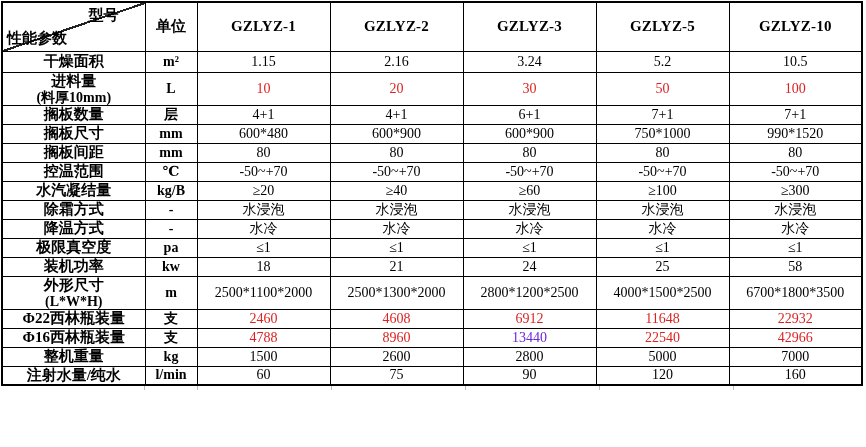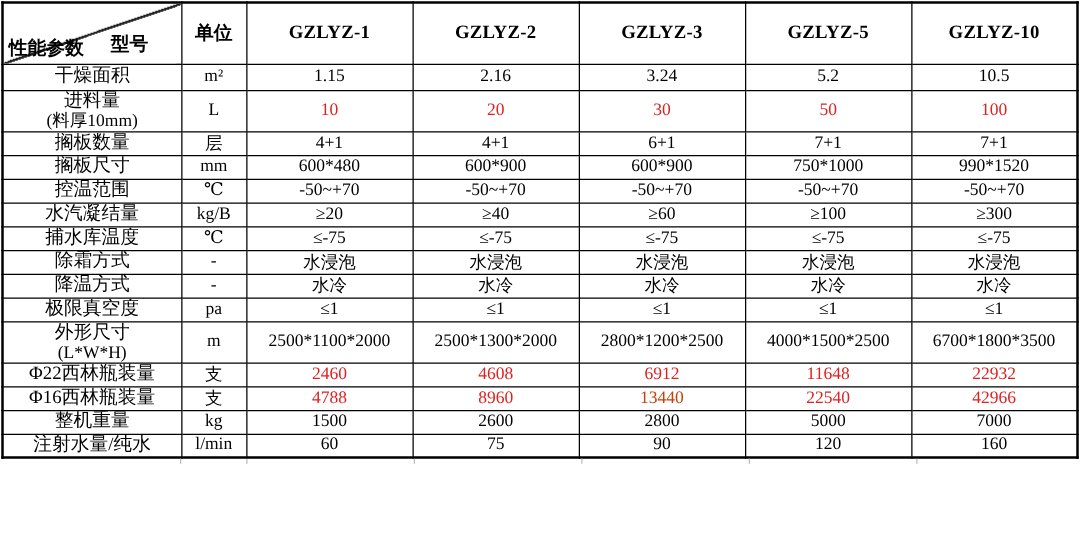--- a/index.html
+++ b/index.html
@@ -19,33 +19,33 @@
   col.c-param{width:143px;}
   col.c-unit{width:52px;}
   col.c-model{width:133px;}
   tr{height:19px;}
   tr.hdr{height:49px;}
   tr.r-tall1{height:21px;}
   tr.r-tall2{height:33px;}
   tr.r-tall13{height:31px;}
   th.model{font-weight:bold;font-size:15px;letter-spacing:.2px;}
   th.unit-h{font-weight:bold;font-size:15px;}
-  td.param{font-weight:normal;font-size:15px;}
+  td.param{font-weight:bold;font-size:15px;}
   td.param .sub{font-size:14px;line-height:15px;}
   td.param .main{line-height:17px;}
-  td.unit{font-size:14px;}
+  td.unit{font-size:14px;font-weight:bold;}
   td.val{font-size:14px;}
   
   th.corner{
     position:relative;padding:0;font-weight:bold;font-size:15px;
     background-image:linear-gradient(to bottom right,
       transparent calc(50% - 1px), #222 calc(50% - 1px),
       #222 calc(50% + 1px), transparent calc(50% + 1px));
   }
-  .corner-top{position:absolute;top:3px;right:26px;margin-top:20px;}
+  .corner-top{position:absolute;top:3px;right:26px;}
   .corner-bottom{position:absolute;bottom:3px;left:4px;}
   
   .stub-row{display:flex;height:4px;width:862px;}
   .stub-row div{border-right:1px solid #bbb;box-sizing:border-box;height:4px;}
 </style>
 </head>
 <body>
 
 <div class="page">
   <table class="spec">
@@ -113,20 +113,31 @@
           </td>
           <td class="unit">mm</td>
           <td class="val">600*480</td>
           <td class="val">600*900</td>
           <td class="val">600*900</td>
           <td class="val">750*1000</td>
           <td class="val">990*1520</td>
         </tr>
         <tr>
           <td class="param">
+            <div class="main">搁板间距</div>
+          </td>
+          <td class="unit">mm</td>
+          <td class="val">80</td>
+          <td class="val">80</td>
+          <td class="val">80</td>
+          <td class="val">80</td>
+          <td class="val">80</td>
+        </tr>
+        <tr>
+          <td class="param">
             <div class="main">控温范围</div>
           </td>
           <td class="unit">℃</td>
           <td class="val">-50~+70</td>
           <td class="val">-50~+70</td>
           <td class="val">-50~+70</td>
           <td class="val">-50~+70</td>
           <td class="val">-50~+70</td>
         </tr>
         <tr>
@@ -135,31 +146,20 @@
           </td>
           <td class="unit">kg/B</td>
           <td class="val">≥20</td>
           <td class="val">≥40</td>
           <td class="val">≥60</td>
           <td class="val">≥100</td>
           <td class="val">≥300</td>
         </tr>
         <tr>
           <td class="param">
-            <div class="main">捕水库温度</div>
-          </td>
-          <td class="unit">℃</td>
-          <td class="val">≤-75</td>
-          <td class="val">≤-75</td>
-          <td class="val">≤-75</td>
-          <td class="val">≤-75</td>
-          <td class="val">≤-75</td>
-        </tr>
-        <tr>
-          <td class="param">
             <div class="main">除霜方式</div>
           </td>
           <td class="unit">-</td>
           <td class="val">水浸泡</td>
           <td class="val">水浸泡</td>
           <td class="val">水浸泡</td>
           <td class="val">水浸泡</td>
           <td class="val">水浸泡</td>
         </tr>
         <tr>
@@ -176,20 +176,31 @@
         <tr>
           <td class="param">
             <div class="main">极限真空度</div>
           </td>
           <td class="unit">pa</td>
           <td class="val">≤1</td>
           <td class="val">≤1</td>
           <td class="val">≤1</td>
           <td class="val">≤1</td>
           <td class="val">≤1</td>
+        </tr>
+        <tr>
+          <td class="param">
+            <div class="main">装机功率</div>
+          </td>
+          <td class="unit">kw</td>
+          <td class="val">18</td>
+          <td class="val">21</td>
+          <td class="val">24</td>
+          <td class="val">25</td>
+          <td class="val">58</td>
         </tr>
         <tr class="r-tall13">
           <td class="param">
             <div class="main">外形尺寸</div>
             <div class="sub">(L*W*H)</div>
           </td>
           <td class="unit">m</td>
           <td class="val">2500*1100*2000</td>
           <td class="val">2500*1300*2000</td>
           <td class="val">2800*1200*2500</td>
@@ -207,21 +218,21 @@
           <td class="val" style="color: rgb(221, 34, 34);">11648</td>
           <td class="val" style="color: rgb(221, 34, 34);">22932</td>
         </tr>
         <tr>
           <td class="param">
             <div class="main">Φ16西林瓶装量</div>
           </td>
           <td class="unit">支</td>
           <td class="val" style="color: rgb(221, 34, 34);">4788</td>
           <td class="val" style="color: rgb(221, 34, 34);">8960</td>
-          <td class="val" style="color: #c2410c;">13440</td>
+          <td class="val" style="color: #6d28d9;">13440</td>
           <td class="val" style="color: rgb(221, 34, 34); text-align: center;">22540</td>
           <td class="val" style="color: rgb(221, 34, 34);">42966</td>
         </tr>
         <tr>
           <td class="param">
             <div class="main">整机重量</div>
           </td>
           <td class="unit">kg</td>
           <td class="val">1500</td>
           <td class="val">2600</td>

